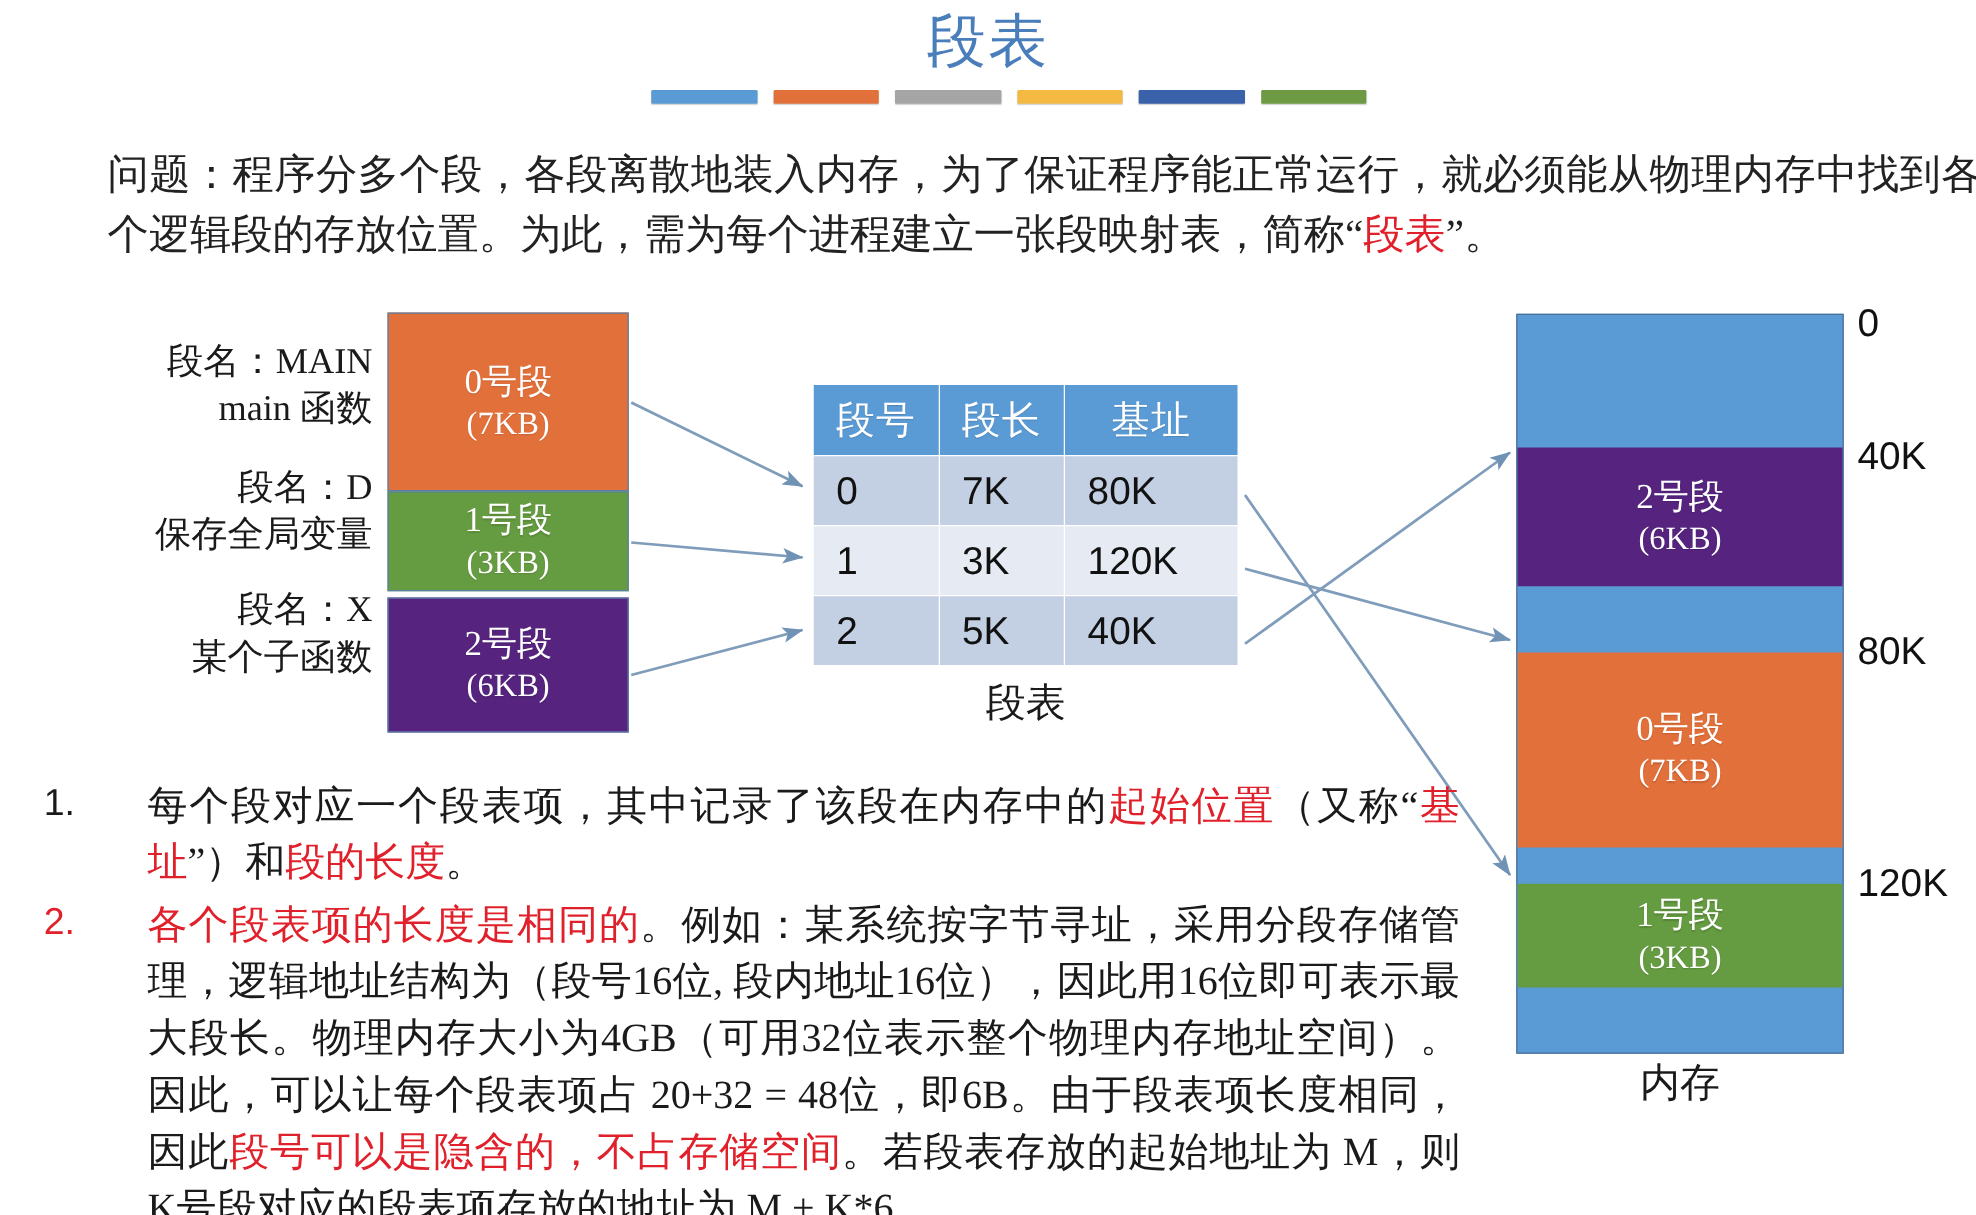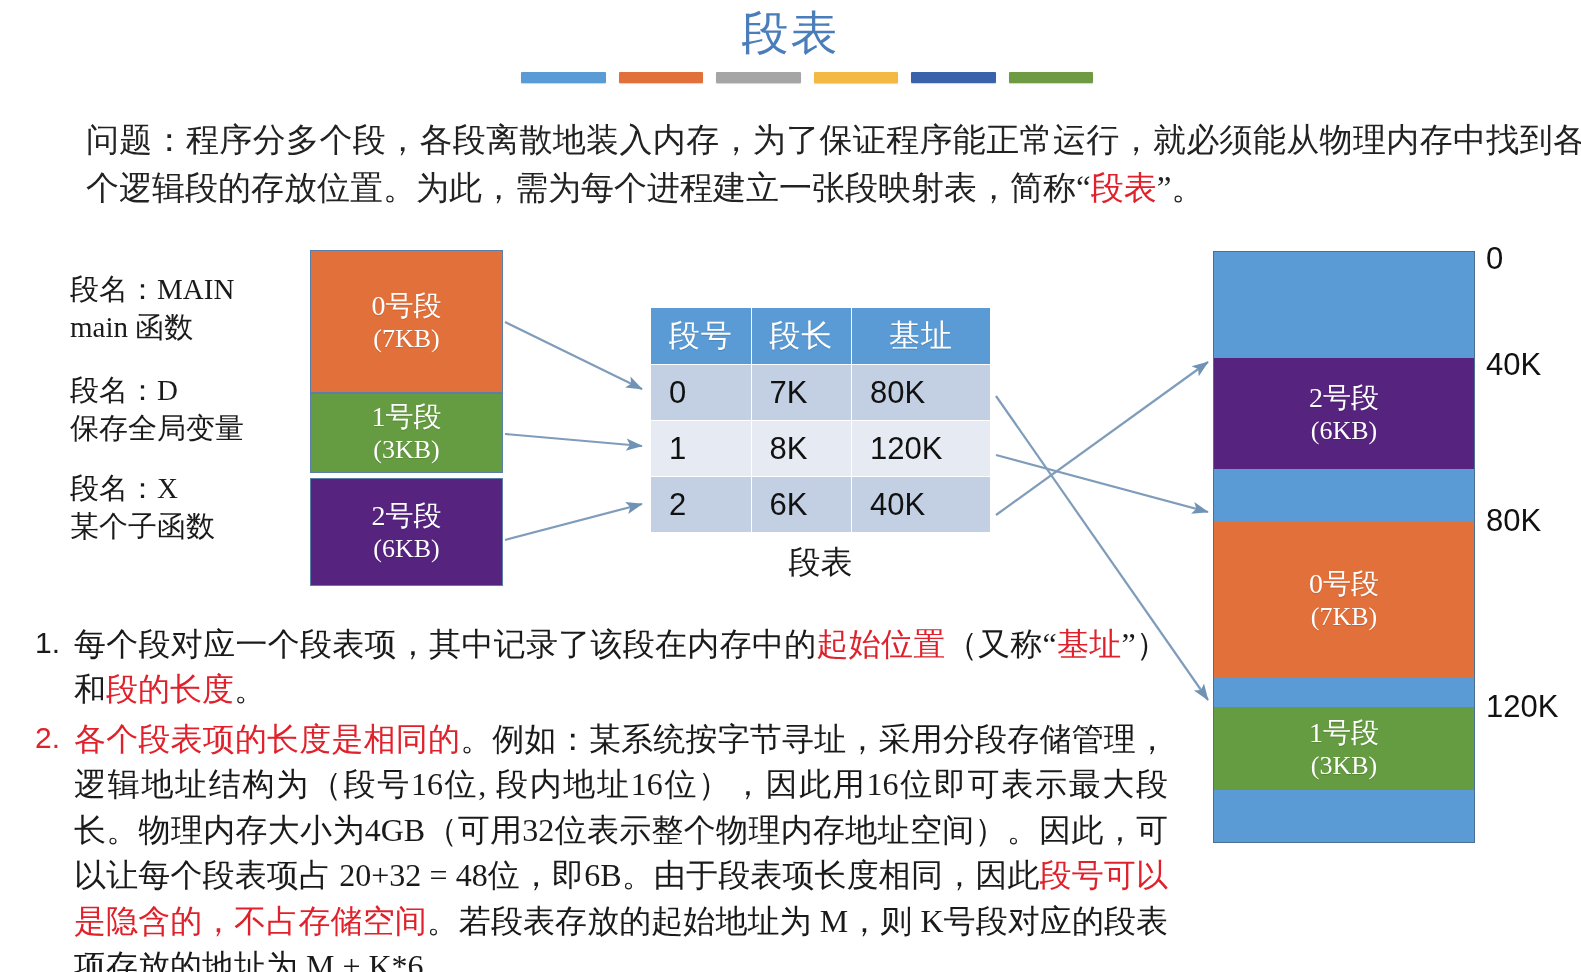--- a/index.html
+++ b/index.html
@@ -65,20 +65,21 @@
     margin-left: 20px;
   }
   .red { color: #e0212b; }
 
   
   .seg-labels {
     position: absolute;
     left: 70px;
     top: 270px;
     width: 228px;
+    text-align: right;
     font-size: 29px;
     line-height: 1.32;
     color: #1a1a1a;
   }
   .seg-label-group { margin-bottom: 22px; }
   .seg-label-group:nth-child(1) { margin-bottom: 24px; }
 
   .seg-stack {
     position: absolute;
     left: 310px;
@@ -220,21 +221,21 @@
   }
   .note-num {
     width: 52px;
     flex: 0 0 52px;
     text-align: right;
     padding-right: 14px;
     font-family: "Liberation Sans", sans-serif;
     font-size: 30px;
   }
   .note-num.red { color: #e0212b; }
-  .note-body { flex: 1 1 auto; text-align: justify; }
+  .note-body { flex: 1 1 auto; text-align: justify; margin-left: 44px; }
   .note-2 { margin-top: 4px; }
 </style>
 </head>
 <body>
 
 <div id="slide">
 
   <div class="title">段表</div>
   <div class="title-rules">
     <span style="background: rgb(91, 155, 213);"></span>
@@ -286,26 +287,26 @@
       </tr>
     </thead>
     <tbody>
       <tr class="r-odd">
         <td>0</td>
         <td>7K</td>
         <td>80K</td>
       </tr>
       <tr class="r-even">
         <td>1</td>
-        <td>8K</td>
+        <td>3K</td>
         <td>120K</td>
       </tr>
       <tr class="r-odd">
         <td>2</td>
-        <td>6K</td>
+        <td>5K</td>
         <td>40K</td>
       </tr>
     </tbody>
   </table>
   <div class="table-caption">段表</div>
 
   <div class="memory">
     <div class="mem-block mem-2">
       <div>2号段</div>
       <div class="mem-size">(6KB)</div>
@@ -316,20 +317,21 @@
     </div>
     <div class="mem-block mem-1">
       <div>1号段</div>
       <div class="mem-size">(3KB)</div>
     </div>
   </div>
   <div class="addr addr-0">0</div>
   <div class="addr addr-40">40K</div>
   <div class="addr addr-80">80K</div>
   <div class="addr addr-120">120K</div>
+  <div class="mem-caption">内存</div>
 
   <svg class="arrows" viewBox="0 0 1581 972">
     <defs>
       <marker id="ah" markerWidth="9" markerHeight="9" refX="7.2" refY="3.1" orient="auto">
         <path d="M0,0.3 L7.6,3.1 L0,5.9 L1.7,3.1 Z" fill="#6f92b5"></path>
       </marker>
     </defs>
     <g stroke="#7f9cba" stroke-width="2.2" fill="none" marker-end="url(#ah)">
       <path d="M505,322 L642,389"></path>
       <path d="M505,434 L642,446"></path>

